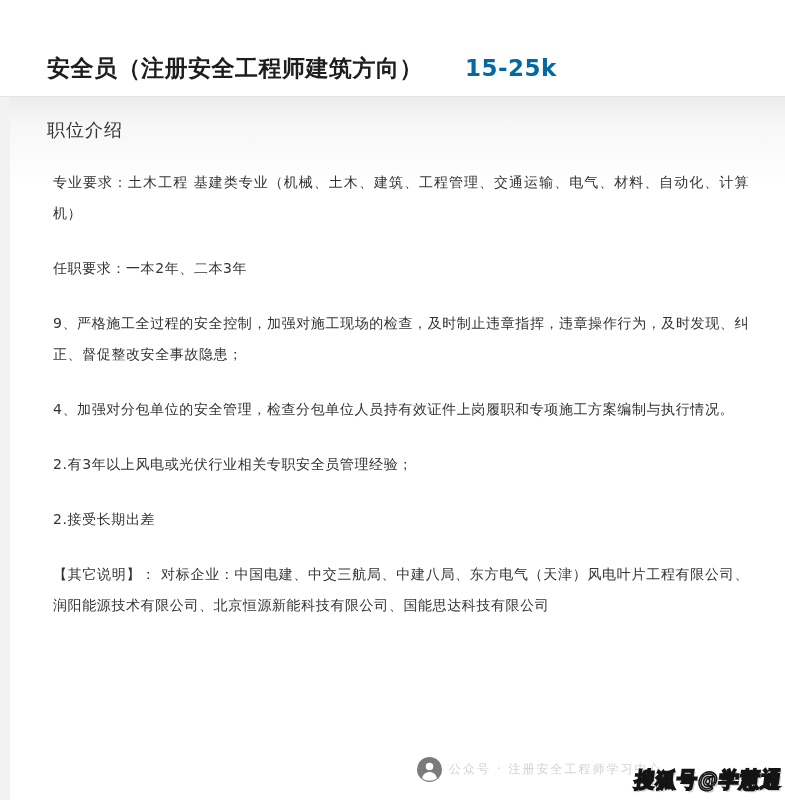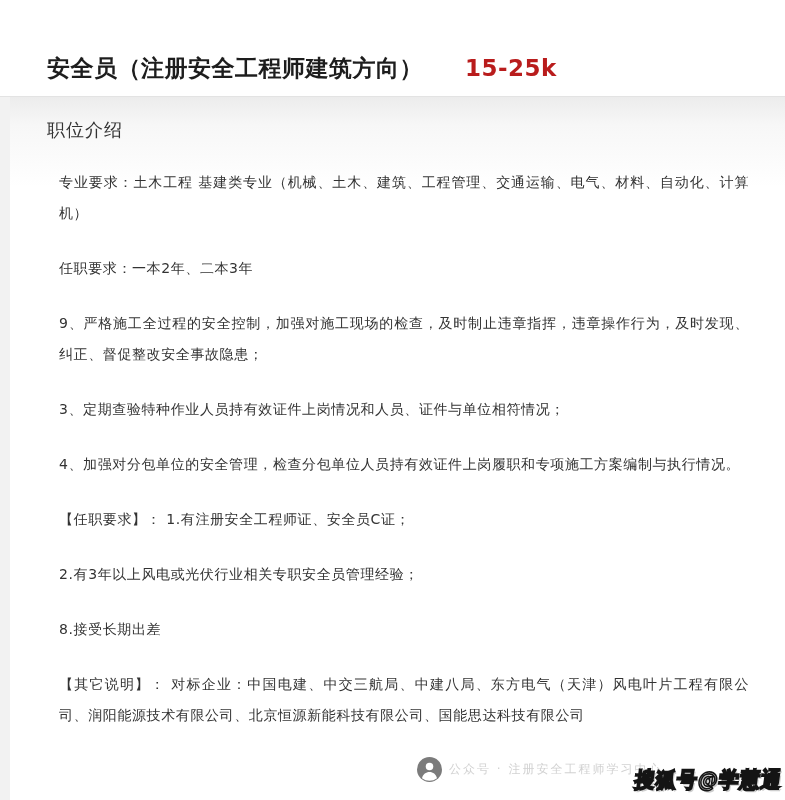--- a/index.html
+++ b/index.html
@@ -35,21 +35,21 @@
   .left-gutter {
     position: absolute; left: 0; top: 97px; width: 10px; height: 703px;
     background: #f2f2f2;
   }
   .section-heading {
     margin: 0; padding-top: 21px; font-size: 18px; font-weight: 400;
     color: #333; letter-spacing: 1px;
   }
   .desc { margin-top: 25px; }
   .desc p {
-    margin: 0 0 24px 12px;
+    margin: 0 0 24px 6px;
     font-size: 14px; line-height: 31px; color: #333;
     letter-spacing: 0.6px;
     text-align: justify;
   }
   .desc p:last-child { margin-bottom: 0; }
 
   
   .wm-wechat {
     position: absolute; left: 417px; top: 757px;
     display: flex; align-items: center;
@@ -71,42 +71,40 @@
   }
 </style>
 </head>
 <body>
 
 <div class="page">
 
   <div class="header">
     <div class="title-row">
       <h1 class="job-title">安全员（注册安全工程师建筑方向）</h1>
-      <span class="salary" style="color: #b91c1c; margin-top: 40px;">15-25k</span>
+      <span class="salary" style="color: #0369a1; margin-top: 40px;">15-25k</span>
     </div>
     <div class="meta-row">
       <span>天津</span>
       <span class="meta-sep"></span>
       <span>5-10年</span>
       <span class="meta-sep"></span>
       <span>统招本科</span>
     </div>
   </div>
 
   <div class="content">
     <h2 class="section-heading">职位介绍</h2>
     <div class="desc">
       <p>专业要求：土木工程 基建类专业（机械、土木、建筑、工程管理、交通运输、电气、材料、自动化、计算机）</p>
       <p>任职要求：一本2年、二本3年</p>
       <p>9、严格施工全过程的安全控制，加强对施工现场的检查，及时制止违章指挥，违章操作行为，及时发现、纠正、督促整改安全事故隐患；</p>
-      <p>3、定期查验特种作业人员持有效证件上岗情况和人员、证件与单位相符情况；</p>
       <p>4、加强对分包单位的安全管理，检查分包单位人员持有效证件上岗履职和专项施工方案编制与执行情况。</p>
-      <p>【任职要求】：  1.有注册安全工程师证、安全员C证；</p>
       <p>2.有3年以上风电或光伏行业相关专职安全员管理经验；</p>
-      <p>8.接受长期出差</p>
+      <p>2.接受长期出差</p>
       <p>【其它说明】：  对标企业：中国电建、中交三航局、中建八局、东方电气（天津）风电叶片工程有限公司、润阳能源技术有限公司、北京恒源新能科技有限公司、国能思达科技有限公司</p>
     </div>
   </div>
 
   <div class="left-gutter"></div>
 
   <div class="wm-wechat" style="color: rgba(172, 172, 172, 0.55);">
     <svg class="wm-icon" viewBox="0 0 24 24" xmlns="http://www.w3.org/2000/svg">
       <circle cx="12" cy="12" r="12" fill="rgba(105,105,105,0.88)"></circle>
       <circle cx="12" cy="9.2" r="3.6" fill="#ffffff"></circle>

